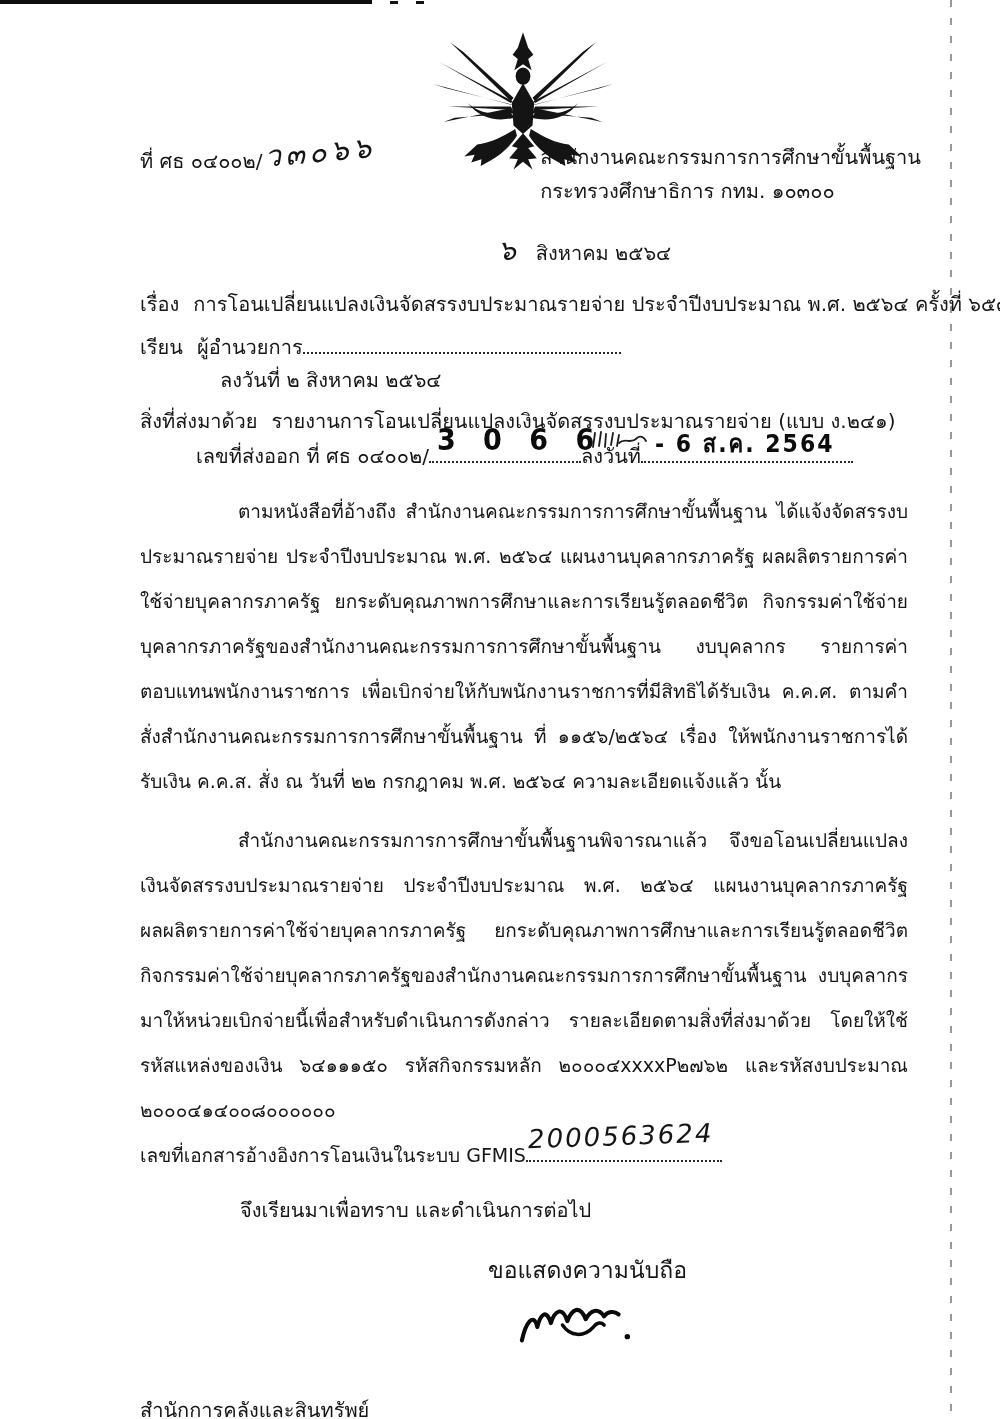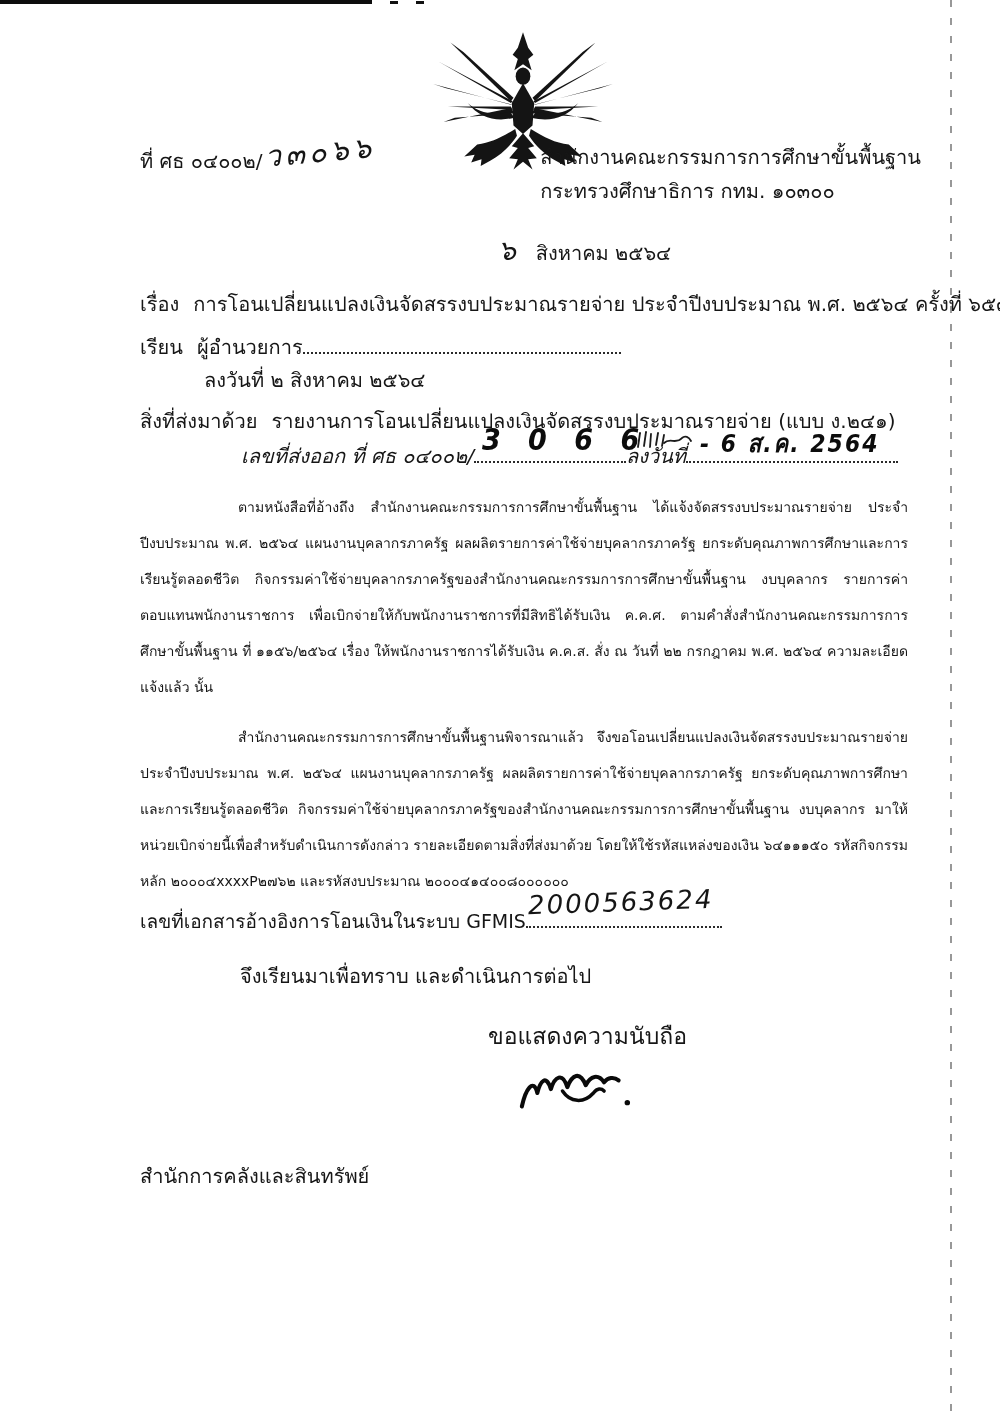--- a/index.html
+++ b/index.html
@@ -31,36 +31,36 @@
   .date-line{margin:16px 0 0 358px;font-size:20px;white-space:nowrap;}
   .date-line .handwritten{display:inline-block;font-size:28px;transform:rotate(-4deg);margin-right:20px;}
   
   .row{font-size:20px;line-height:28px;white-space:nowrap;}
   .row .lbl{display:inline-block;}
   .mt-subject{margin-top:18px;}
   .mt-to{margin-top:15px;}
   .mt-ref{margin-top:17px;}
   .mt-encl{margin-top:13px;}
   .gap{display:inline-block;width:14px;}
-  .indent1{margin-left:64px;margin-top:5px;}
-  .indent2{margin-left:101px;margin-top:7px;font-style:italic;}
+  .indent1{margin-left:80px;margin-top:5px;}
+  .indent2{margin-left:56px;margin-top:7px;}
   .dotted{display:inline-block;border-bottom:2px dotted #2a2a2a;height:18px;vertical-align:baseline;position:relative;}
   .dots-to{width:318px;}
   .dots-num{width:152px;}
   .dots-date{width:212px;}
   .dots-gfmis{width:196px;}
   .stamp{position:absolute;font-weight:bold;color:#0c0c0c;white-space:nowrap;
     font-family:"DejaVu Sans","Liberation Sans",sans-serif;}
   .stamp-number{left:8px;top:-17px;font-size:27px;letter-spacing:9px;transform:scaleY(1.1);}
   .stamp-date{left:14px;top:-13px;font-size:22px;letter-spacing:2px;transform:scaleY(1.15);}
   .gfmis-hand{position:absolute;left:2px;top:-22px;font-size:26px;letter-spacing:2px;
     transform:rotate(-2deg);font-style:italic;white-space:nowrap;}
   .scribble{position:absolute;left:-52px;top:-14px;}
   
-  .para{font-size:14px;line-height:36px;text-align:justify;text-indent:98px;
+  .para{font-size:19px;line-height:45px;text-align:justify;text-indent:98px;
     width:768px;margin:0;}
   .mt-p1{margin-top:19px;}
   .mt-p2{margin-top:14px;}
   .row-gfmis{margin-top:6px;font-size:19px;line-height:33px;white-space:nowrap;}
   .closing{margin:22px 0 0 100px;font-size:20px;}
   .salutation{margin:26px 0 0 348px;font-size:23px;}
   .sig{margin:8px 0 0 372px;display:block;}
   .name-block{width:520px;margin-left:182px;text-align:center;font-size:20px;
     line-height:30px;font-weight:600;margin-top:10px;}
   .name-block .sub{font-size:19px;}

